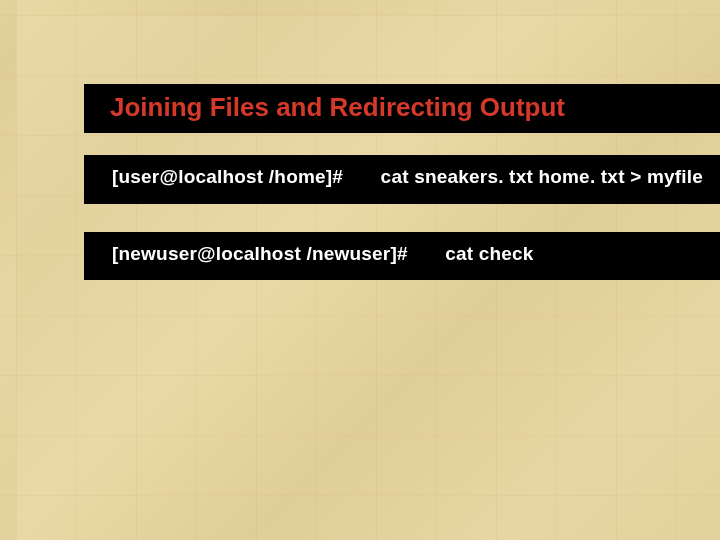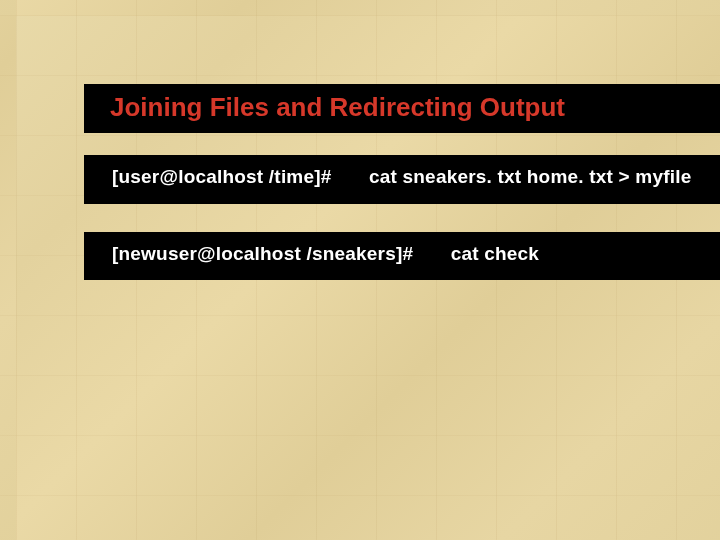--- a/index.html
+++ b/index.html
@@ -56,23 +56,23 @@
 </head>
 <body>
 
 <div class="slide">
 
   <div class="title-bar">
     <span>Joining Files and Redirecting Output</span>
   </div>
 
   <div class="term-block">
-    <span>[user@localhost /time]#</span>
+    <span>[user@localhost /home]#</span>
     <span>cat sneakers. txt home. txt &gt; myfile</span>
   </div>
 
 
   <div class="term-block">
-    <span>[newuser@localhost /sneakers]#</span>
+    <span>[newuser@localhost /newuser]#</span>
     <span>cat check</span>
   </div>
 
 </div>
 
 </body></html>

